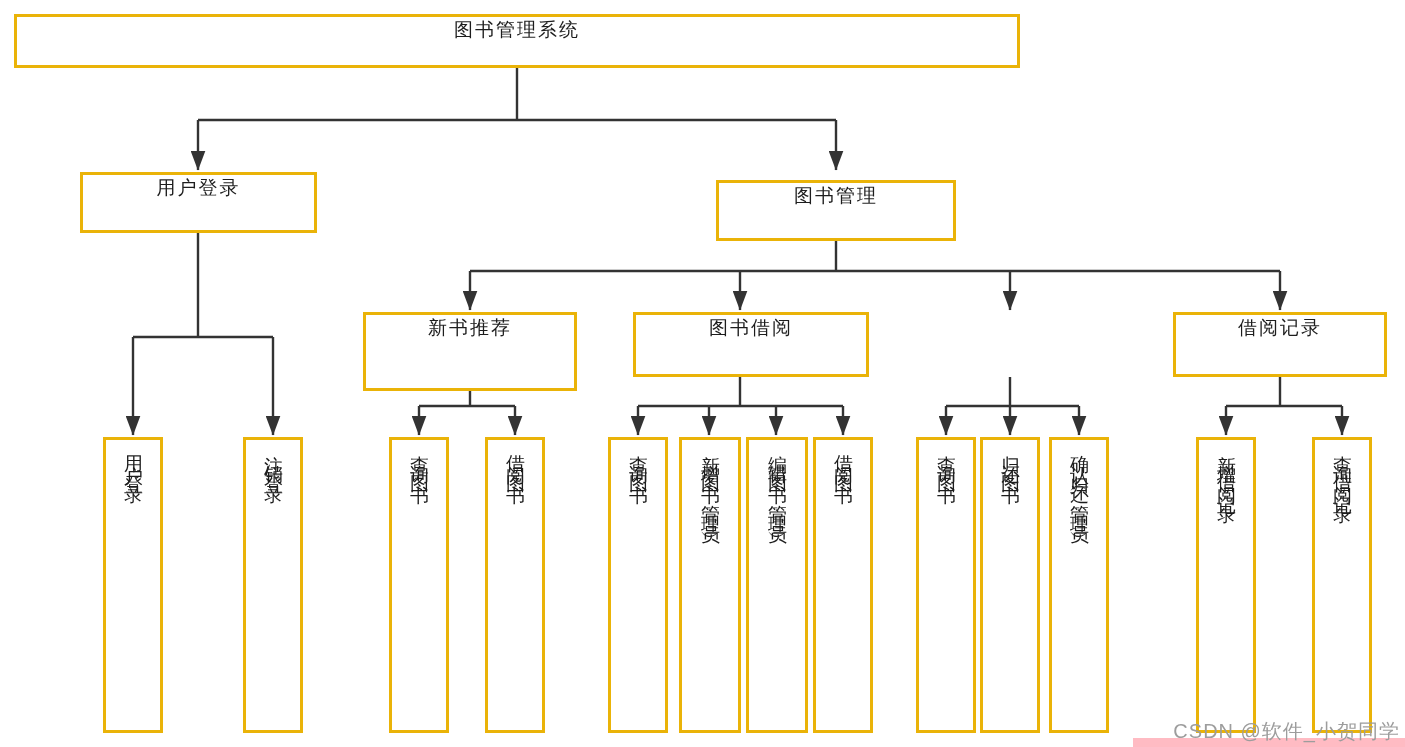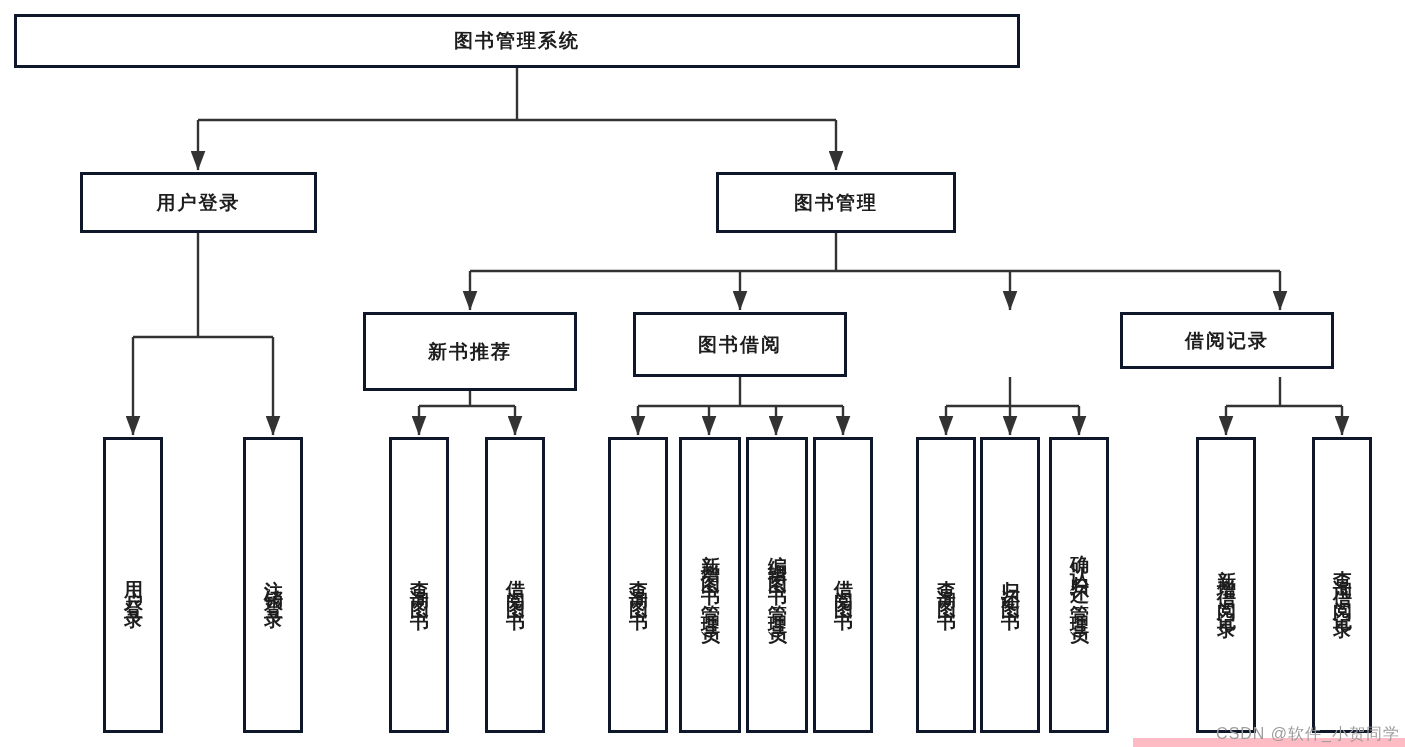--- a/index.html
+++ b/index.html
@@ -4,40 +4,39 @@
 <style>
   html, body { margin: 0; padding: 0; background: #ffffff; }
   .canvas {
     position: relative; width: 1405px; height: 747px;
     background: #ffffff; overflow: hidden;
     font-family: "Liberation Sans", sans-serif;
   }
   .wires { position: absolute; left: 0; top: 0; z-index: 1; }
   .box {
     position: absolute; box-sizing: border-box;
-    border: 3px solid #0f172a; background: #ffffff;
-    display: flex; align-items: center; justify-content: center;
+    border: 3px solid #eab308; background: #ffffff;
+    display: flex; justify-content: center;
     z-index: 2;
-    font-weight: bold;
   }
   .box .lbl {
     font-size: 19px; color: #1d1d1d; letter-spacing: 2px; white-space: nowrap;
   }
   .leaf .lbl {
     writing-mode: vertical-rl; text-orientation: mixed;
     letter-spacing: 10px; font-size: 19px; line-height: 1.1;
     white-space: normal;
   }
   .wm-strip {
     position: absolute; right: 0; bottom: 0; width: 272px; height: 9px;
     background: #ffaab4; opacity: 0.8; z-index: 3;
   }
   .wm-text {
     position: absolute; right: 5px; bottom: 2px; z-index: 4;
-    font-size: 16px; color: #9d9d9d; letter-spacing: 1px; white-space: nowrap;
+    font-size: 20px; color: #9d9d9d; letter-spacing: 1px; white-space: nowrap;
   }
 </style>
 </head>
 <body>
 
 <div class="canvas">
 
   <svg class="wires" width="1405" height="747" viewBox="0 0 1405 747" aria-hidden="true">
     <defs>
       <marker id="ah" markerUnits="userSpaceOnUse" markerWidth="15" markerHeight="20" refX="7.5" refY="19.5" orient="0">
@@ -79,31 +78,31 @@
     </g>
   </svg>
 
   <div class="box" style="left:14px;top:14px;width:1006px;height:54px">
     <span class="lbl">图书管理系统</span>
   </div>
 
   <div class="box" style="left:80px;top:172px;width:237px;height:61px">
     <span class="lbl">用户登录</span>
   </div>
-  <div class="box" style="left:716px;top:172px;width:240px;height:61px">
+  <div class="box" style="left:716px;top:180px;width:240px;height:61px">
     <span class="lbl">图书管理</span>
   </div>
 
   <div class="box" style="left:363px;top:312px;width:214px;height:79px">
     <span class="lbl">新书推荐</span>
   </div>
-  <div class="box" style="left:633px;top:312px;width:214px;height:65px">
+  <div class="box" style="left:633px;top:312px;width:236px;height:65px">
     <span class="lbl">图书借阅</span>
   </div>
-  <div class="box" style="left:1120px;top:312px;width:214px;height:57px">
+  <div class="box" style="left:1173px;top:312px;width:214px;height:65px">
     <span class="lbl">借阅记录</span>
   </div>
 
   <div class="box leaf" style="left:103px;top:437px;width:60px;height:296px">
     <span class="lbl">用户登录</span>
   </div>
   <div class="box leaf" style="left:243px;top:437px;width:60px;height:296px">
     <span class="lbl">注销登录</span>
   </div>
 

